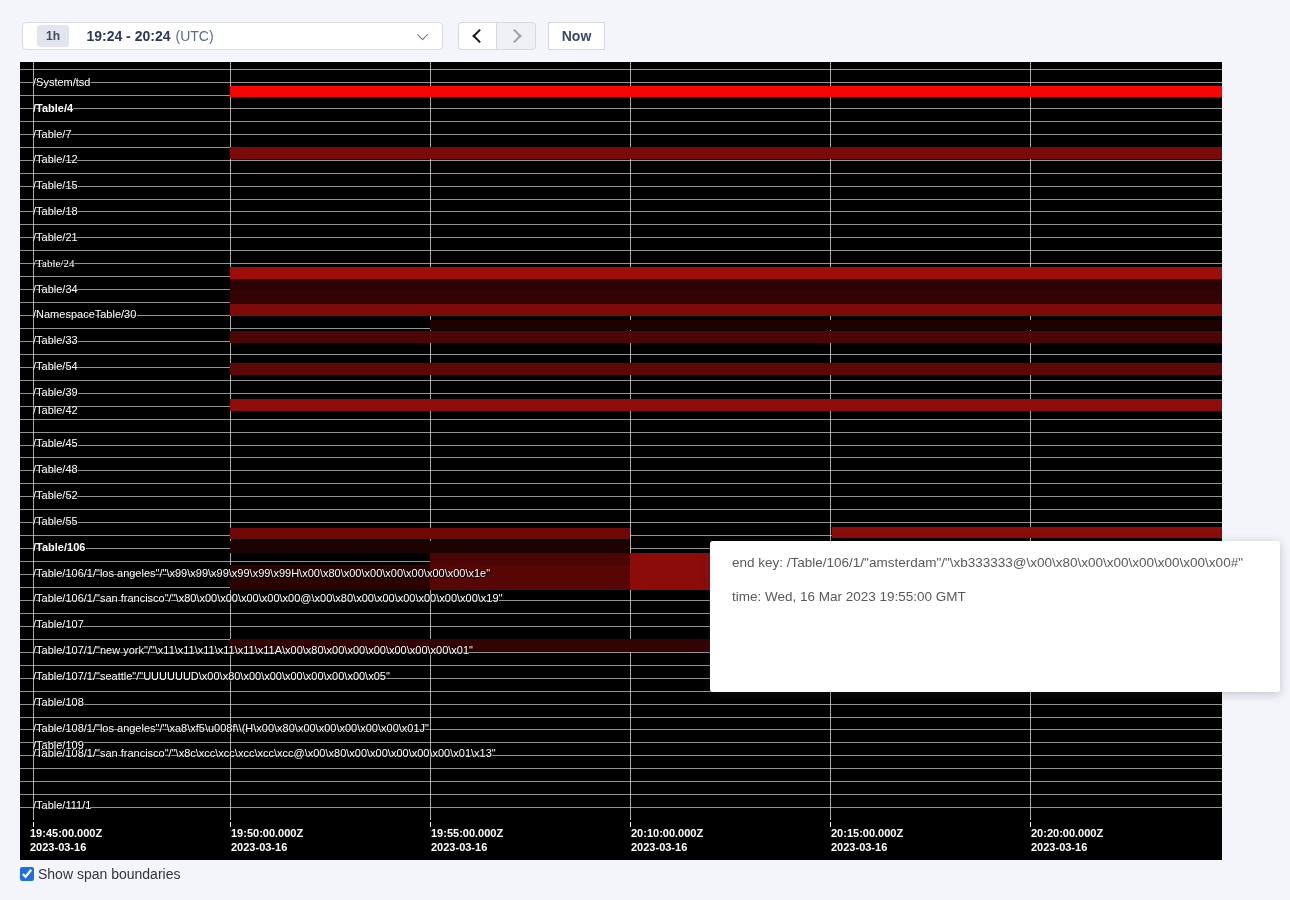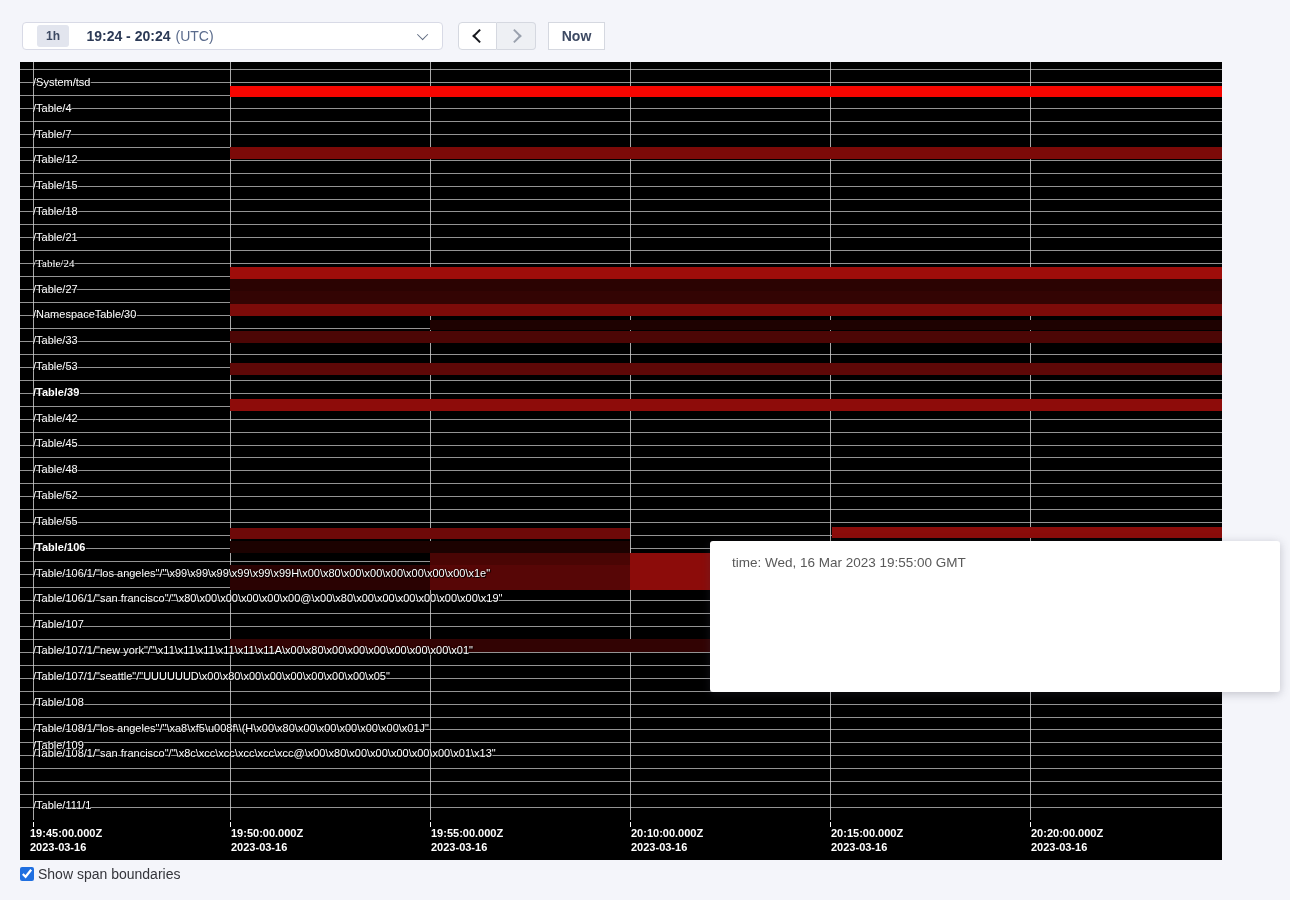--- a/index.html
+++ b/index.html
@@ -174,33 +174,33 @@
     <div class="band" style="top: 466px; left: 210px; width: 400px; height: 11px; background: rgb(110, 9, 8);"></div>
     <div class="band" style="top: 465px; left: 812px; width: 390px; height: 11px; background: rgb(139, 12, 10);"></div>
     <div class="band" style="top: 479px; left: 210px; width: 400px; height: 12px; background: rgb(28, 2, 1);"></div>
     <div class="band" style="top: 491px; left: 410px; width: 200px; height: 12px; background: rgb(74, 5, 4);"></div>
     <div class="band" style="top: 491px; left: 610px; width: 592px; height: 12px; background: rgb(140, 12, 10);"></div>
     <div class="band" style="top: 503px; left: 210px; width: 200px; height: 25px; background: rgb(42, 2, 2);"></div>
     <div class="band" style="top: 503px; left: 410px; width: 200px; height: 25px; background: rgb(87, 6, 6);"></div>
     <div class="band" style="top: 503px; left: 610px; width: 592px; height: 25px; background: rgb(140, 12, 10);"></div>
     <div class="band" style="top: 577px; left: 210px; width: 992px; height: 13px; background: rgb(50, 3, 3);"></div>
     <div class="row-label" style="top: 14px;">/System/tsd</div>
-    <div class="row-label" style="top: 40px;">/Table/4</div>
+    <div class="row-label" style="top: 40px; font-weight: bold;">/Table/4</div>
     <div class="row-label" style="top: 66px;">/Table/7</div>
     <div class="row-label" style="top: 91px;">/Table/12</div>
     <div class="row-label" style="top: 117px;">/Table/15</div>
     <div class="row-label" style="top: 143px;">/Table/18</div>
     <div class="row-label" style="top: 169px;">/Table/21</div>
     <div class="row-label" style="top: 195px; font-family: Liberation Serif, serif;">/Table/24</div>
-    <div class="row-label" style="top: 221px;">/Table/27</div>
+    <div class="row-label" style="top: 221px;">/Table/34</div>
     <div class="row-label" style="top: 246px;">/NamespaceTable/30</div>
     <div class="row-label" style="top: 272px;">/Table/33</div>
-    <div class="row-label" style="top: 298px;">/Table/53</div>
-    <div class="row-label" style="top: 324px; font-weight: bold;">/Table/39</div>
-    <div class="row-label" style="top: 350px;">/Table/42</div>
+    <div class="row-label" style="top: 298px;">/Table/54</div>
+    <div class="row-label" style="top: 324px;">/Table/39</div>
+    <div class="row-label" style="top: 342px;">/Table/42</div>
     <div class="row-label" style="top: 375px;">/Table/45</div>
     <div class="row-label" style="top: 401px;">/Table/48</div>
     <div class="row-label" style="top: 427px;">/Table/52</div>
     <div class="row-label" style="top: 453px;">/Table/55</div>
     <div class="row-label" style="top: 479px; font-weight: bold;">/Table/106</div>
     <div class="row-label" style="top: 505px;">/Table/106/1/"los angeles"/"\x99\x99\x99\x99\x99\x99H\x00\x80\x00\x00\x00\x00\x00\x00\x1e"</div>
     <div class="row-label" style="top: 530px;">/Table/106/1/"san francisco"/"\x80\x00\x00\x00\x00\x00@\x00\x80\x00\x00\x00\x00\x00\x00\x19"</div>
     <div class="row-label" style="top: 556px;">/Table/107</div>
     <div class="row-label" style="top: 582px;">/Table/107/1/"new york"/"\x11\x11\x11\x11\x11\x11A\x00\x80\x00\x00\x00\x00\x00\x00\x01"</div>
     <div class="row-label" style="top: 608px;">/Table/107/1/"seattle"/"UUUUUUD\x00\x80\x00\x00\x00\x00\x00\x00\x05"</div>
@@ -237,19 +237,20 @@
       </div>
       <div class="tick" style="left: 1010px;"></div>
       <div class="axis-label" style="left: 1011px;">
         <div>20:20:00.000Z</div>
         <div>2023-03-16</div>
       </div>
     </div>
   </div>
 
 <div id="tooltip">
+  <p>end key: /Table/106/1/"amsterdam"/"\xb333333@\x00\x80\x00\x00\x00\x00\x00\x00#"</p>
   <p>time: Wed, 16 Mar 2023 19:55:00 GMT</p>
 </div>
 
 <div class="footer">
   <input type="checkbox" id="spanbound" checked="" style="">
   <label for="spanbound">Show span boundaries</label>
 </div>
 
 </body></html>

